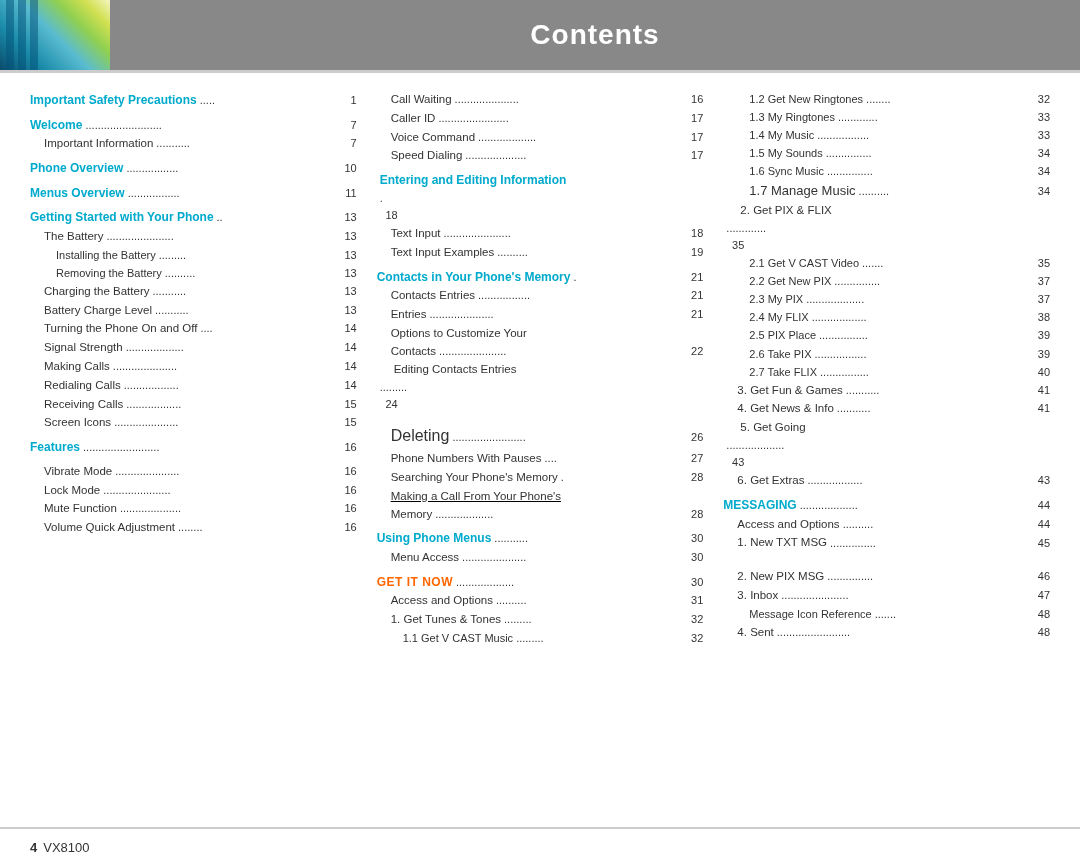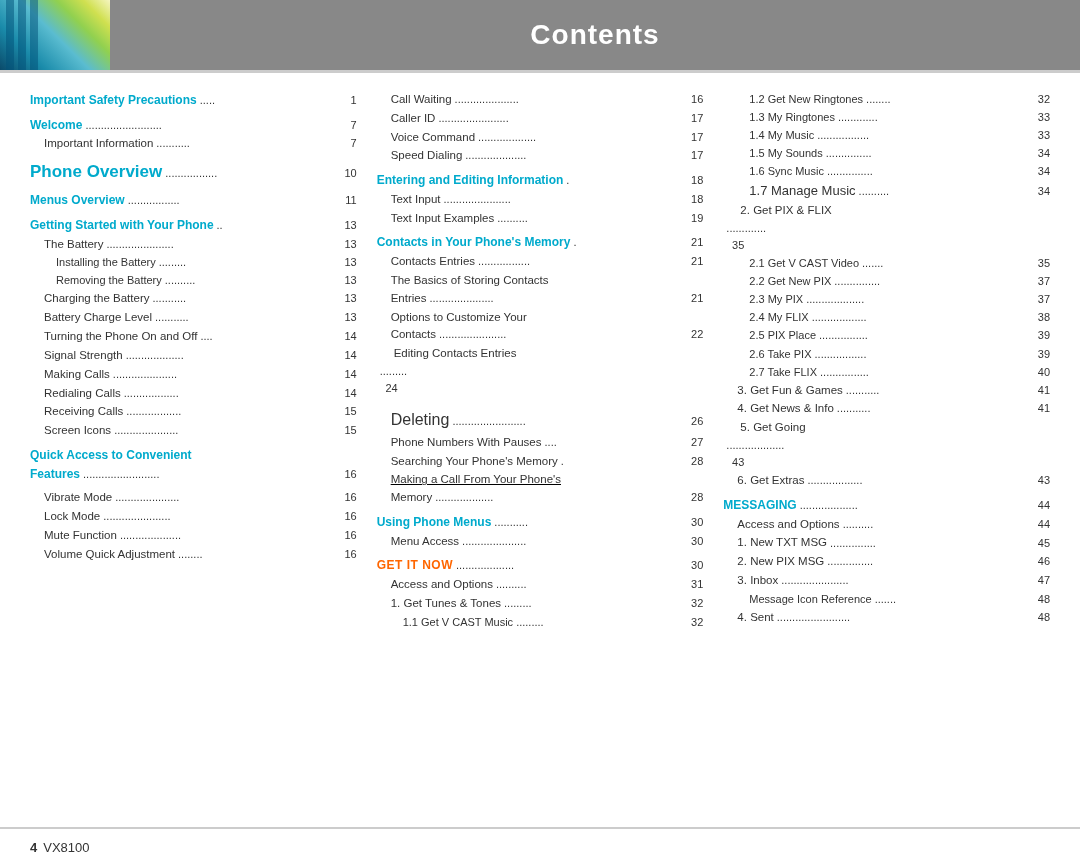--- a/index.html
+++ b/index.html
@@ -133,21 +133,21 @@
             <span style="flex: 1 1 0%; overflow: hidden; white-space: nowrap; margin: 0px 3px; font-size: 11px; color: rgb(51, 51, 51);">.........................</span>
             <span style="font-size: 11px; color: rgb(51, 51, 51); min-width: 18px; text-align: right;">7</span>
           </div>
           <div style="display: flex; justify-content: space-between; align-items: baseline; margin-bottom: 1px;">
             <span style="padding-left: 14px; font-size: 11.5px; color: rgb(51, 51, 51);">Important Information</span>
             <span style="flex: 1 1 0%; overflow: hidden; white-space: nowrap; margin: 0px 3px; font-size: 11px; color: rgb(51, 51, 51);">...........</span>
             <span style="font-size: 11px; color: rgb(51, 51, 51); min-width: 18px; text-align: right;">7</span>
           </div>
           <div style="height: 5px;"></div>
           <div style="display: flex; justify-content: space-between; align-items: baseline; margin-bottom: 1px;">
-            <span style="color: rgb(0, 170, 204); font-weight: bold; font-size: 17px;">Phone Overview</span>
+            <span style="color: rgb(0, 170, 204); font-weight: bold; font-size: 12px;">Phone Overview</span>
             <span style="flex: 1 1 0%; overflow: hidden; white-space: nowrap; margin: 0px 3px; font-size: 11px; color: rgb(51, 51, 51);">.................</span>
             <span style="font-size: 11px; color: rgb(51, 51, 51); min-width: 18px; text-align: right;">10</span>
           </div>
           <div style="height: 5px;"></div>
           <div style="display: flex; justify-content: space-between; align-items: baseline; margin-bottom: 1px;">
             <span style="color: rgb(0, 170, 204); font-weight: bold; font-size: 12px;">Menus Overview</span>
             <span style="flex: 1 1 0%; overflow: hidden; white-space: nowrap; margin: 0px 3px; font-size: 11px; color: rgb(51, 51, 51);">.................</span>
             <span style="font-size: 11px; color: rgb(51, 51, 51); min-width: 18px; text-align: right;">11</span>
           </div>
           <div style="height: 5px;"></div>
@@ -206,23 +206,20 @@
             <span style="flex: 1 1 0%; overflow: hidden; white-space: nowrap; margin: 0px 3px; font-size: 11px; color: rgb(51, 51, 51);">..................</span>
             <span style="font-size: 11px; color: rgb(51, 51, 51); min-width: 18px; text-align: right;">15</span>
           </div>
           <div style="display: flex; justify-content: space-between; align-items: baseline; margin-bottom: 1px;">
             <span style="padding-left: 14px; font-size: 11.5px; color: rgb(51, 51, 51);">Screen Icons</span>
             <span style="flex: 1 1 0%; overflow: hidden; white-space: nowrap; margin: 0px 3px; font-size: 11px; color: rgb(51, 51, 51);">.....................</span>
             <span style="font-size: 11px; color: rgb(51, 51, 51); min-width: 18px; text-align: right;">15</span>
           </div>
           <div style="height: 5px;"></div>
           <div style="display: block; justify-content: space-between; align-items: baseline; margin-bottom: 1px;">
-            <div style="display: flex; justify-content: space-between; align-items: baseline;">
-              <span style="color: rgb(0, 170, 204); font-weight: bold; font-size: 12px;">Quick Access to Convenient</span>
-            </div>
             <div style="display: flex; justify-content: space-between; align-items: baseline;">
               <span style="color: rgb(0, 170, 204); font-weight: bold; font-size: 12px;">Features</span>
               <span style="flex: 1 1 0%; overflow: hidden; white-space: nowrap; margin: 0px 3px; font-size: 11px; color: rgb(51, 51, 51);">.........................</span>
               <span style="font-size: 11px; color: rgb(51, 51, 51); min-width: 18px; text-align: right;">16</span>
             </div>
           </div>
           <div style="height: 5px;"></div>
           <div style="display: flex; justify-content: space-between; align-items: baseline; margin-bottom: 1px;">
             <span style="padding-left: 14px; font-size: 11.5px; color: rgb(51, 51, 51);">Vibrate Mode</span>
             <span style="flex: 1 1 0%; overflow: hidden; white-space: nowrap; margin: 0px 3px; font-size: 11px; color: rgb(51, 51, 51);">.....................</span>
@@ -260,21 +257,21 @@
             <span style="padding-left: 14px; font-size: 11.5px; color: rgb(51, 51, 51);">Voice Command</span>
             <span style="flex: 1 1 0%; overflow: hidden; white-space: nowrap; margin: 0px 3px; font-size: 11px; color: rgb(51, 51, 51);">...................</span>
             <span style="font-size: 11px; color: rgb(51, 51, 51); min-width: 18px; text-align: right;">17</span>
           </div>
           <div style="display: flex; justify-content: space-between; align-items: baseline; margin-bottom: 1px;">
             <span style="padding-left: 14px; font-size: 11.5px; color: rgb(51, 51, 51);">Speed Dialing</span>
             <span style="flex: 1 1 0%; overflow: hidden; white-space: nowrap; margin: 0px 3px; font-size: 11px; color: rgb(51, 51, 51);">....................</span>
             <span style="font-size: 11px; color: rgb(51, 51, 51); min-width: 18px; text-align: right;">17</span>
           </div>
           <div style="height: 5px;"></div>
-          <div style="display: flex; justify-content: space-between; align-items: baseline; margin-bottom: 1px;">
+          <div style="display: flex; justify-content: space-between; align-items: baseline; margin-bottom: 1px; flex-direction: column;">
             <span style="color: rgb(0, 170, 204); font-weight: bold; font-size: 12px;">Entering and Editing Information</span>
             <span style="flex: 1 1 0%; overflow: hidden; white-space: nowrap; margin: 0px 3px; font-size: 11px; color: rgb(51, 51, 51);"> .</span>
             <span style="font-size: 11px; color: rgb(51, 51, 51); min-width: 18px; text-align: right;">18</span>
           </div>
           <div style="display: flex; justify-content: space-between; align-items: baseline; margin-bottom: 1px;">
             <span style="padding-left: 14px; font-size: 11.5px; color: rgb(51, 51, 51);">Text Input</span>
             <span style="flex: 1 1 0%; overflow: hidden; white-space: nowrap; margin: 0px 3px; font-size: 11px; color: rgb(51, 51, 51);">......................</span>
             <span style="font-size: 11px; color: rgb(51, 51, 51); min-width: 18px; text-align: right;">18</span>
           </div>
           <div style="display: flex; justify-content: space-between; align-items: baseline; margin-bottom: 1px;">
@@ -287,23 +284,20 @@
             <span style="color: rgb(0, 170, 204); font-weight: bold; font-size: 12px;">Contacts in Your Phone's Memory</span>
             <span style="flex: 1 1 0%; overflow: hidden; white-space: nowrap; margin: 0px 3px; font-size: 11px; color: rgb(51, 51, 51);"> .</span>
             <span style="font-size: 11px; color: rgb(51, 51, 51); min-width: 18px; text-align: right;">21</span>
           </div>
           <div style="display: flex; justify-content: space-between; align-items: baseline; margin-bottom: 1px;">
             <span style="padding-left: 14px; font-size: 11.5px; color: rgb(51, 51, 51);">Contacts Entries</span>
             <span style="flex: 1 1 0%; overflow: hidden; white-space: nowrap; margin: 0px 3px; font-size: 11px; color: rgb(51, 51, 51);">.................</span>
             <span style="font-size: 11px; color: rgb(51, 51, 51); min-width: 18px; text-align: right;">21</span>
           </div>
           <div style="display: block; justify-content: space-between; align-items: baseline; margin-bottom: 1px;">
-            <div style="display: flex; justify-content: space-between; align-items: baseline;">
-              <span style="padding-left: 14px; font-size: 11.5px; color: rgb(51, 51, 51);">The Basics of Storing Contacts</span>
-            </div>
             <div style="display: flex; justify-content: space-between; align-items: baseline;">
               <span style="padding-left: 14px; font-size: 11.5px; color: rgb(51, 51, 51);">Entries</span>
               <span style="flex: 1 1 0%; overflow: hidden; white-space: nowrap; margin: 0px 3px; font-size: 11px; color: rgb(51, 51, 51);">.....................</span>
               <span style="font-size: 11px; color: rgb(51, 51, 51); min-width: 18px; text-align: right;">21</span>
             </div>
           </div>
           <div style="display: block; justify-content: space-between; align-items: baseline; margin-bottom: 1px;">
             <div style="display: flex; justify-content: space-between; align-items: baseline;">
               <span style="padding-left: 14px; font-size: 11.5px; color: rgb(51, 51, 51);">Options to Customize Your</span>
             </div>
@@ -472,21 +466,21 @@
           <div style="display: flex; justify-content: space-between; align-items: baseline; margin-bottom: 1px;">
             <span style="color: rgb(0, 170, 204); font-weight: bold; font-size: 12px;">MESSAGING</span>
             <span style="flex: 1 1 0%; overflow: hidden; white-space: nowrap; margin: 0px 3px; font-size: 11px; color: rgb(51, 51, 51);">...................</span>
             <span style="font-size: 11px; color: rgb(51, 51, 51); min-width: 18px; text-align: right;">44</span>
           </div>
           <div style="display: flex; justify-content: space-between; align-items: baseline; margin-bottom: 1px;">
             <span style="padding-left: 14px; font-size: 11.5px; color: rgb(51, 51, 51);">Access and Options</span>
             <span style="flex: 1 1 0%; overflow: hidden; white-space: nowrap; margin: 0px 3px; font-size: 11px; color: rgb(51, 51, 51);">..........</span>
             <span style="font-size: 11px; color: rgb(51, 51, 51); min-width: 18px; text-align: right;">44</span>
           </div>
-          <div style="display: flex; justify-content: space-between; align-items: center; margin-bottom: 1px;">
+          <div style="display: flex; justify-content: space-between; align-items: center; margin-bottom: 16px;">
             <span style="padding-left: 14px; font-size: 11.5px; color: rgb(51, 51, 51);">1. New TXT MSG</span>
             <span style="flex: 1 1 0%; overflow: hidden; white-space: nowrap; margin: 0px 3px; font-size: 11px; color: rgb(51, 51, 51);">...............</span>
             <span style="font-size: 11px; color: rgb(51, 51, 51); min-width: 18px; text-align: right;">45</span>
           </div>
           <div style="display: flex; justify-content: space-between; align-items: baseline; margin-bottom: 1px;">
             <span style="padding-left: 14px; font-size: 11.5px; color: rgb(51, 51, 51);">2. New PIX MSG</span>
             <span style="flex: 1 1 0%; overflow: hidden; white-space: nowrap; margin: 0px 3px; font-size: 11px; color: rgb(51, 51, 51);">...............</span>
             <span style="font-size: 11px; color: rgb(51, 51, 51); min-width: 18px; text-align: right;">46</span>
           </div>
           <div style="display: flex; justify-content: space-between; align-items: baseline; margin-bottom: 1px;">

